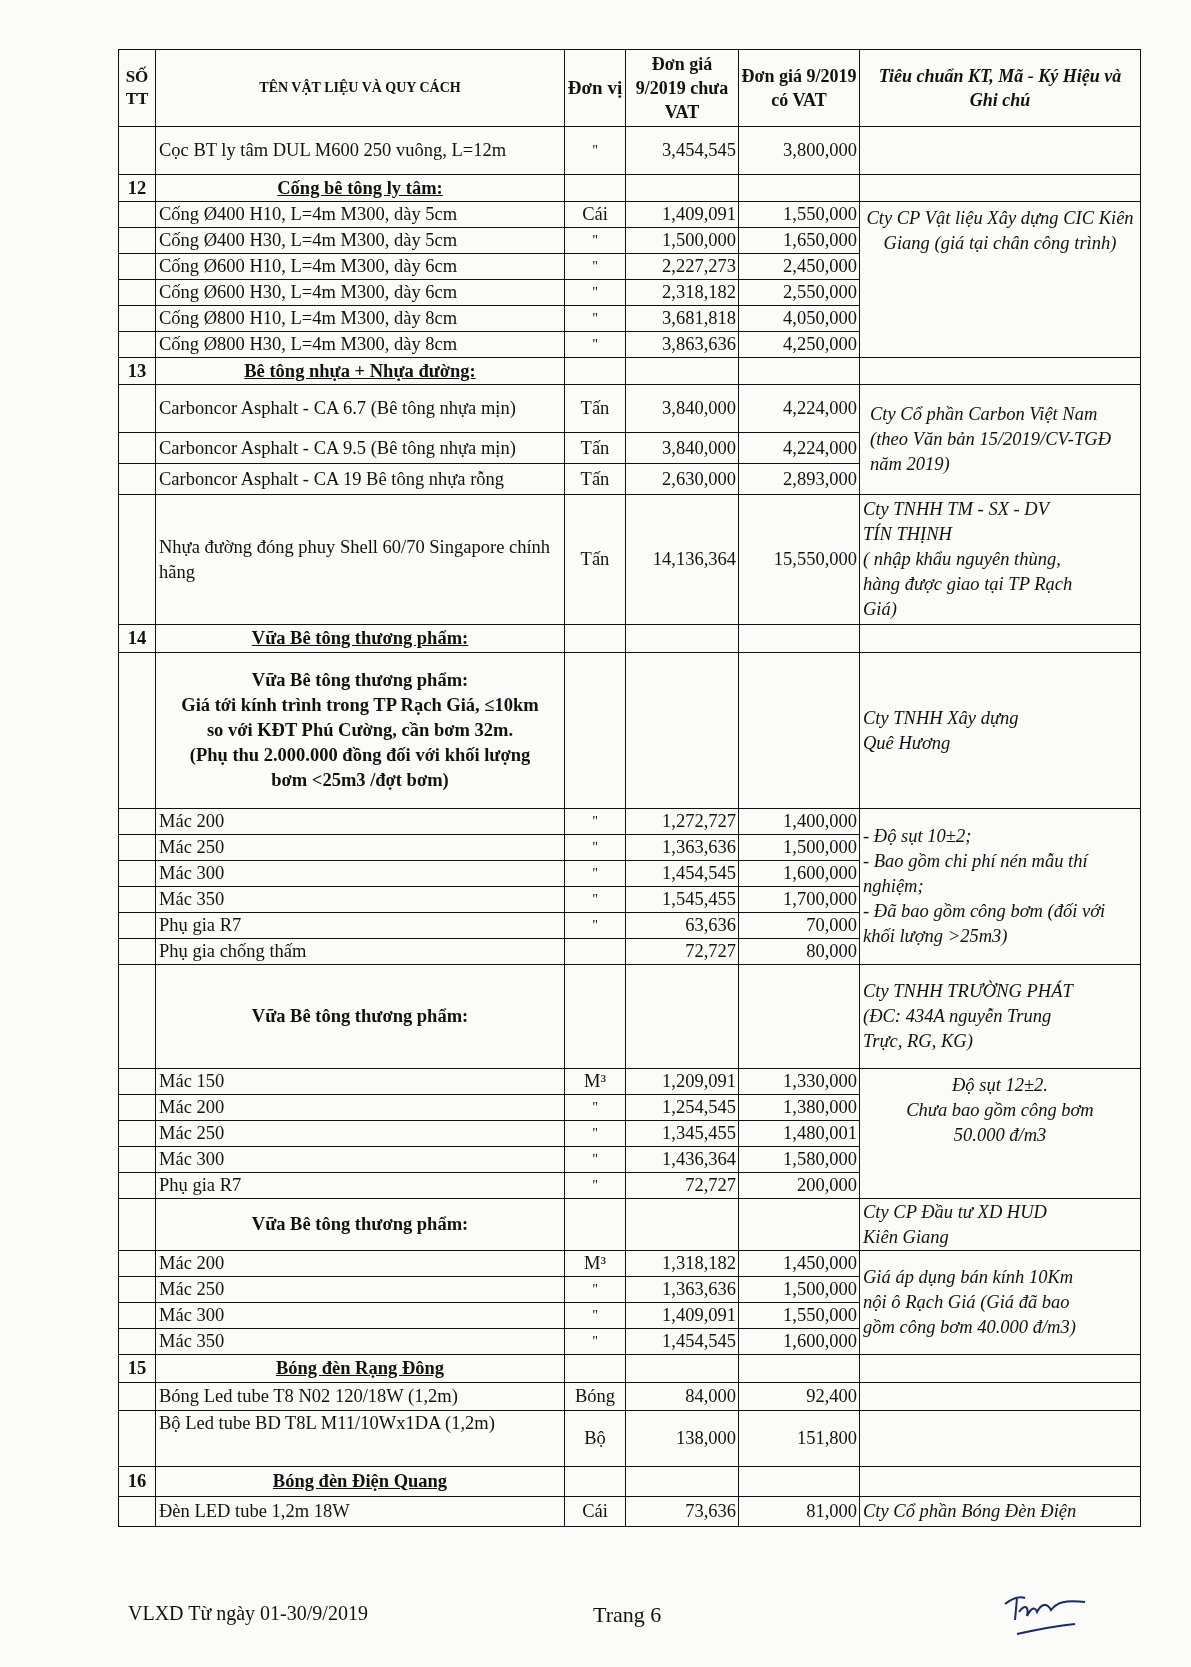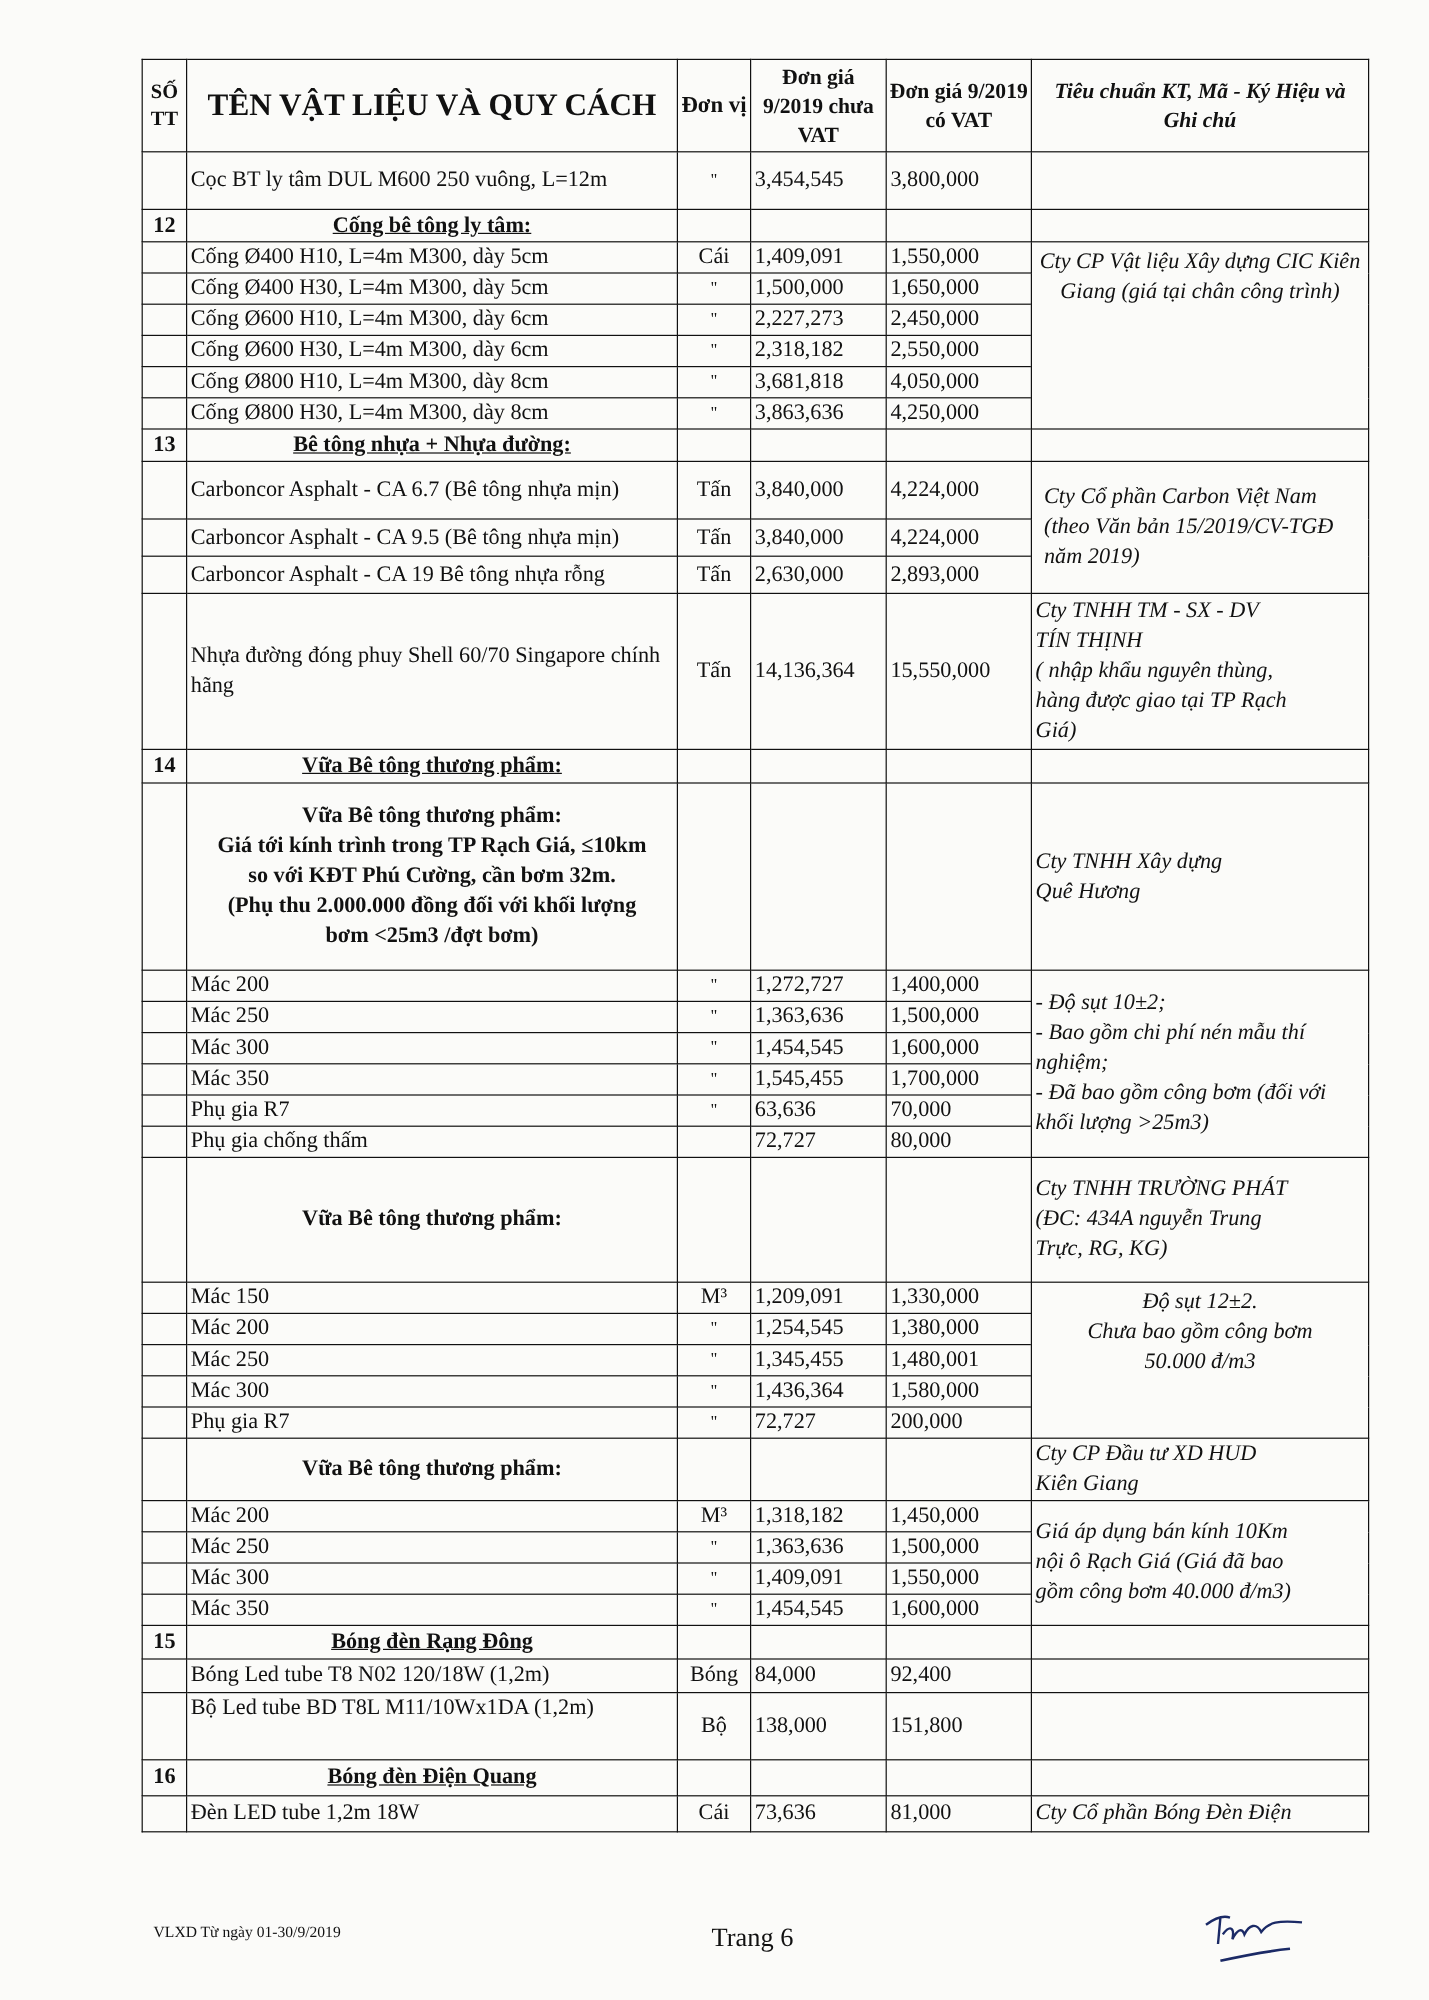--- a/index.html
+++ b/index.html
@@ -11,34 +11,34 @@
   #sheet { position: absolute; left: 118px; top: 49px; width: 1022px; }
   table { border-collapse: collapse; width: 1022px; table-layout: fixed; }
   td, th { border: 1.5px solid #111; padding: 0 3px; font-size: 18.5px; line-height: 25px; vertical-align: middle; }
   col.c-no { width: 37px; }
   col.c-name { width: 409px; }
   col.c-unit { width: 61px; }
   col.c-p1 { width: 113px; }
   col.c-p2 { width: 121px; }
   col.c-note { width: 281px; }
   th { font-weight: bold; text-align: center; font-size: 18px; line-height: 24px; padding: 2px 2px; }
-  th.big { font-size: 26px; }
+  th.big { font-size: 14px; }
   th.note-h { font-style: italic; }
   .no { text-align: center; font-weight: bold; }
-  .num { padding-right: 2px; }
+  .num { text-align: right; padding-right: 2px; }
   .unit { text-align: center; }
   .sec { text-align: center; font-weight: bold; text-decoration: underline; margin-top: 44px; }
   .subhead { text-align: center; font-weight: bold; }
   .note { font-style: italic; text-align: center; vertical-align: top; padding-top: 4px; }
   .note-left { font-style: italic; text-align: left; }
   .note-mid { font-style: italic; text-align: left; }
   .note-line { display: block; }
   .r26 td { height: 25px; }
   .ditto { font-size: 14px; }
-  #footer-left { position: absolute; left: 128px; top: 1602px; font-size: 13px; }
+  #footer-left { position: absolute; left: 128px; top: 1602px; font-size: 20px; }
   #footer-mid { position: absolute; left: 593px; top: 1602px; font-size: 22px; }
   #signature { position: absolute; left: 995px; top: 1590px; width: 110px; height: 52px; }
 </style>
 </head>
 <body>
 
 <div id="sheet">
 <table>
   <colgroup>
     <col class="c-no">

